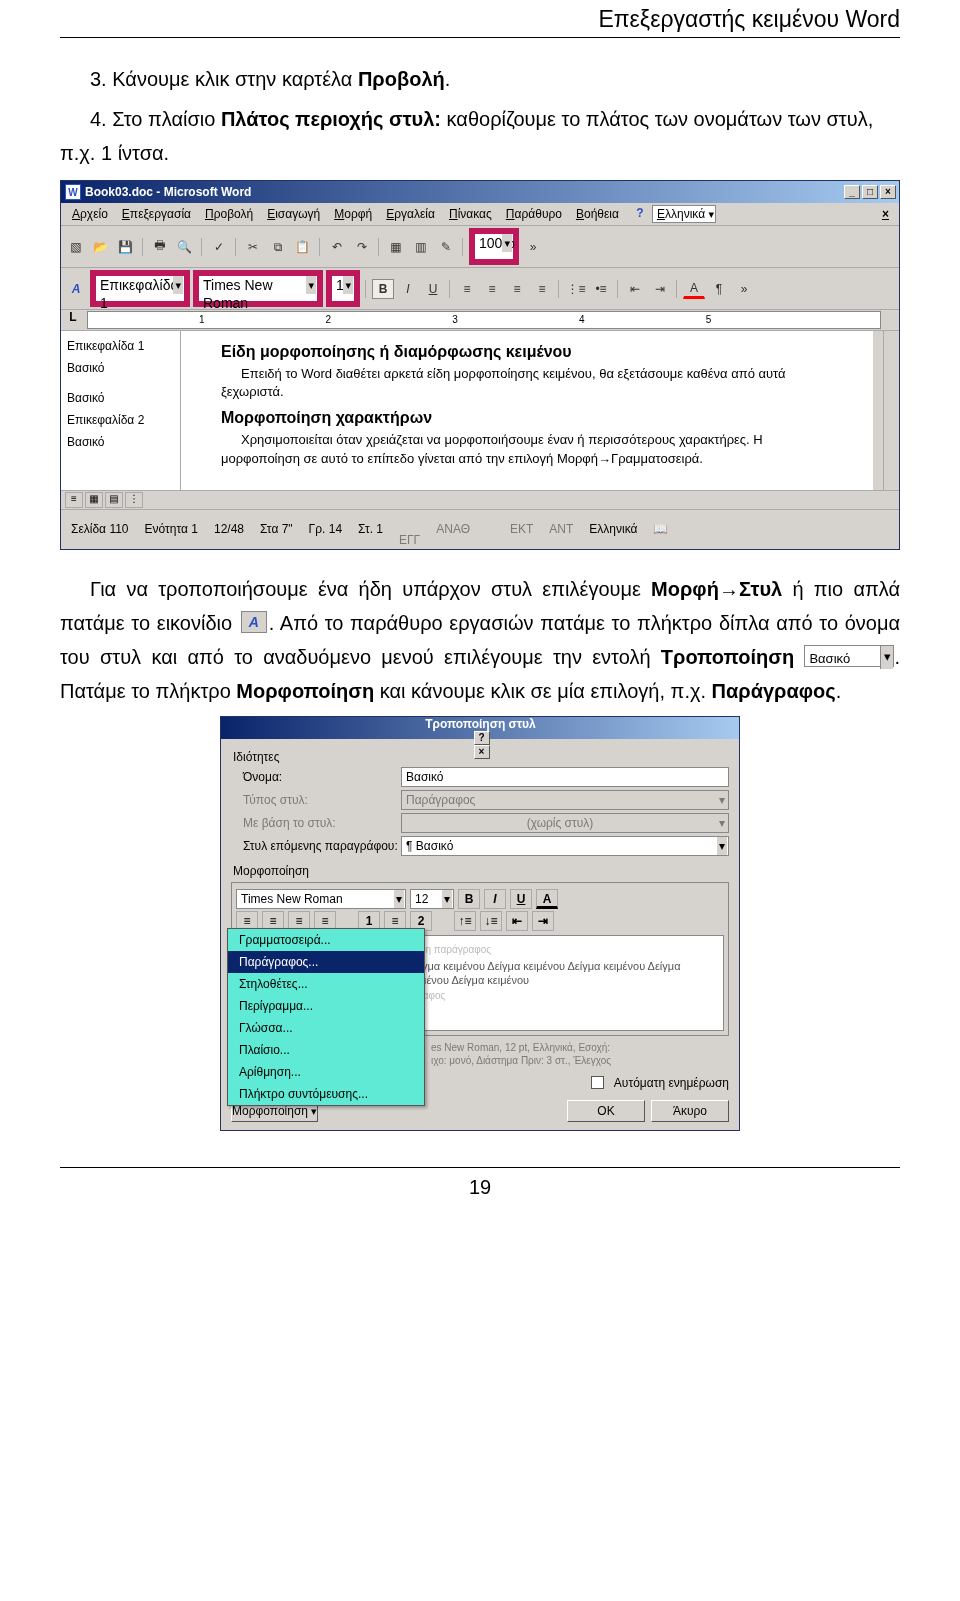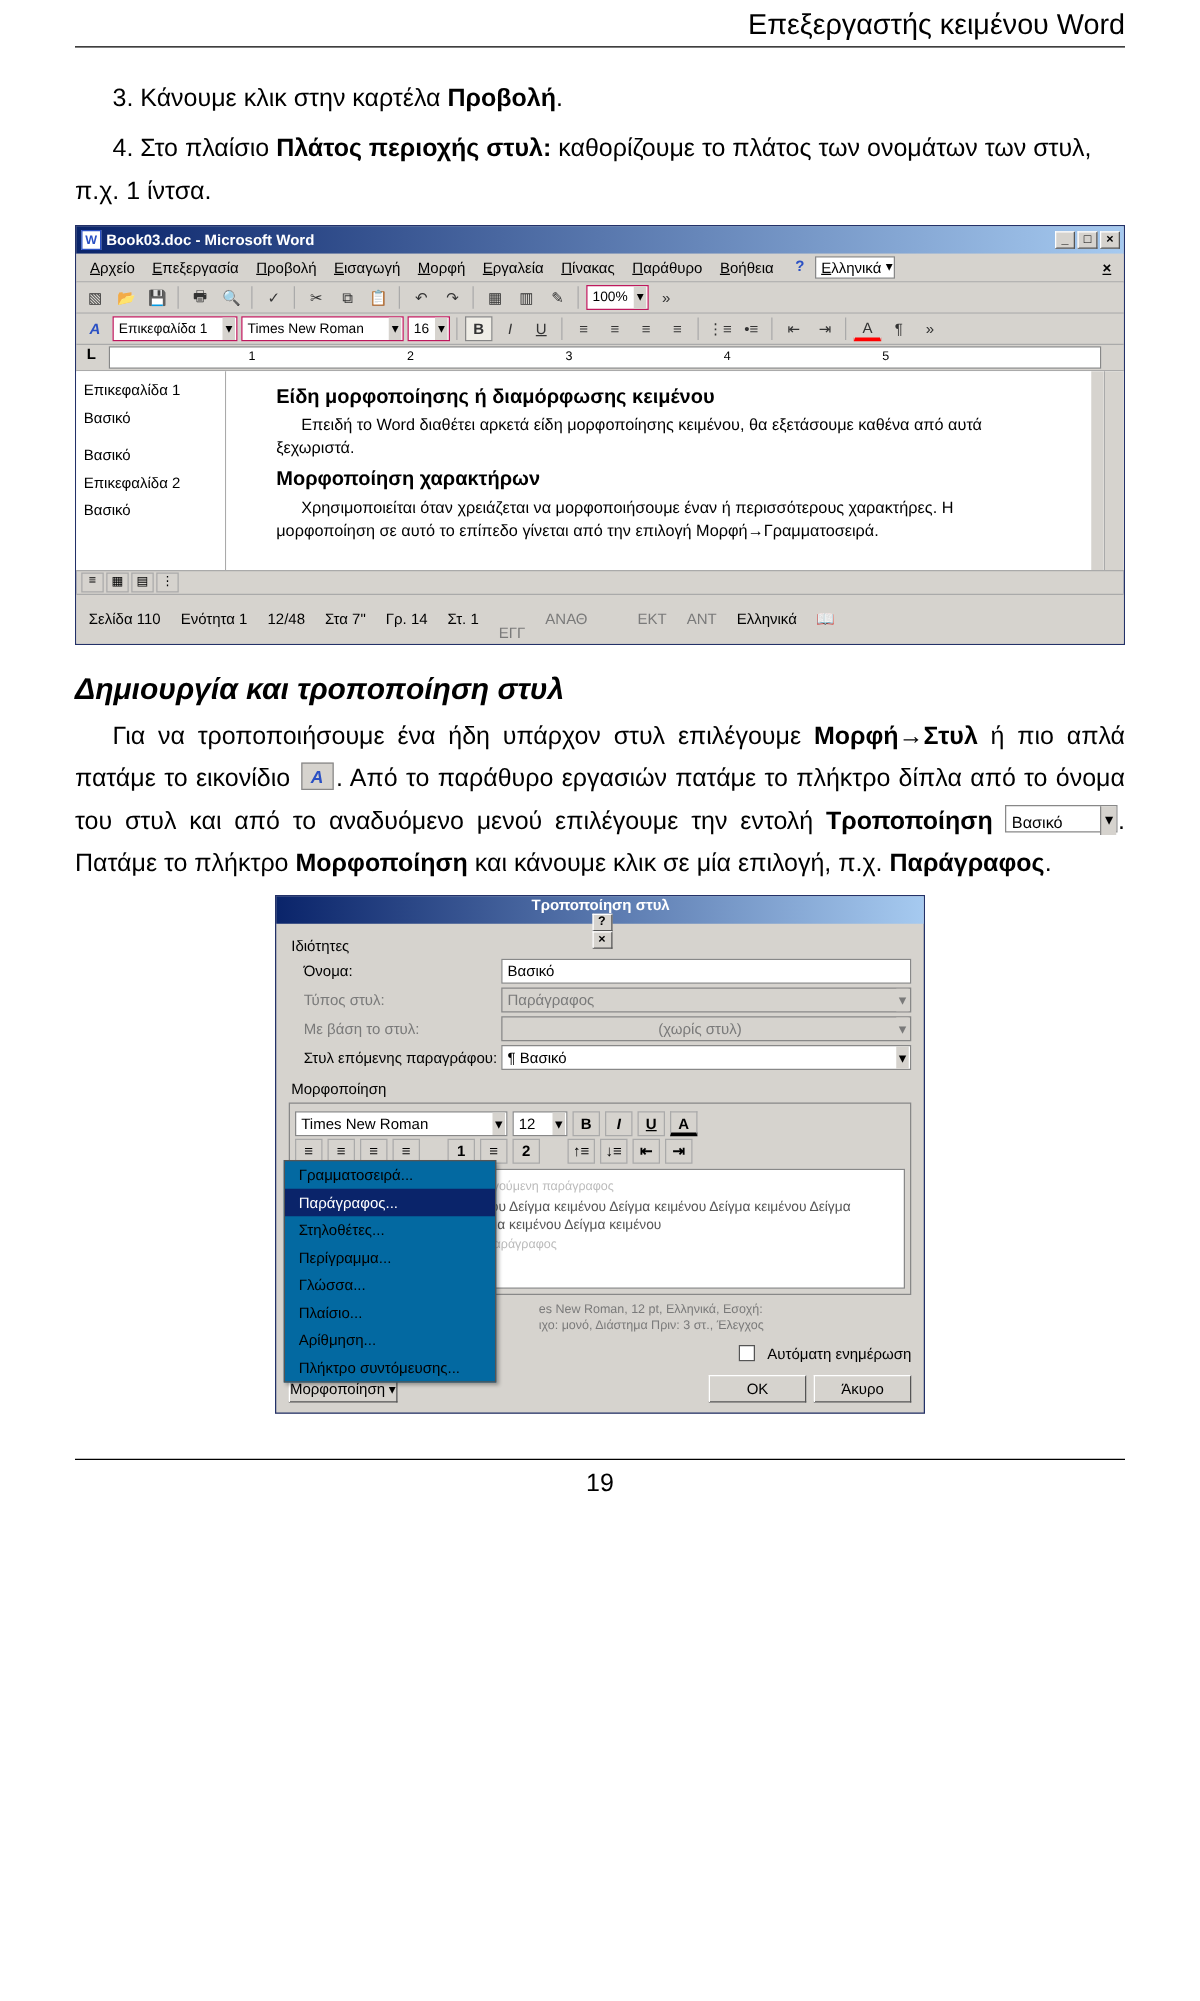--- a/index.html
+++ b/index.html
@@ -134,22 +134,22 @@
     background:#d6d3ce;
   }
   .tb-btn {
     width:22px; height:20px; border:1px solid #d6d3ce;
     display:flex; align-items:center; justify-content:center;
     font-size:12px; color:#333;
   }
   .tb-btn.sel { border:1px solid #888; background:#efede6; }
   .tb-sep { width:2px; height:18px; border-left:1px solid #aaa; margin:0 2px; }
   .tb-combo {
-    background:#fff; border:1px solid #be185d; height:20px; line-height:18px;
-    padding:0 14px 0 4px; position:relative; font-size:11px;
+    background:#fff; border:6px solid #be185d; height:37px; line-height:18px;
+    padding:0 14px 0 4px; position:relative; font-size:14px;
   }
   .tb-combo::after{content:"▾"; position:absolute; right:1px; top:0; background:#d6d3ce; padding:0 2px; font-size:11px;}
 
   .ruler-row{ display:flex; border-bottom:1px solid #aaa; background:#d6d3ce;}
   .ruler-left{ width:24px; text-align:center; font-weight:bold; }
   .ruler{
     flex:1; height:18px; background:#fff; border:1px solid #888;
     margin:1px 18px 1px 2px; position:relative; font-size:10px;
   }
   .ruler .lbl{ position:absolute; top:2px; font-size:10px; }
@@ -203,21 +203,21 @@
   }
   .format-bar .row1,.format-bar .row2{ display:flex; align-items:center; gap:4px; margin:2px 0;}
   .format-bar .cmb{ background:#fff; border:1px solid #888; height:20px; line-height:18px; padding:0 14px 0 4px; position:relative;}
   .format-bar .cmb::after{content:"▾"; position:absolute; right:1px; top:0; background:#d6d3ce; padding:0 2px;}
   .fb-btn{ width:22px; height:20px; border:1px solid #aaa; text-align:center; line-height:18px; font-weight:bold;}
   .preview{
     height:96px; border:1px solid #888; background:#fff; margin-top:4px;
     padding:8px 10px; color:#7a7a7a; font-size:11px; overflow:hidden;
   }
   .context-menu{
-    position:absolute; width:170px; background:#0369a1; border:1px solid #555;
+    position:absolute; width:198px; background:#5eead4; border:1px solid #555;
     box-shadow:2px 2px 3px rgba(0,0,0,0.3);
   }
   .context-menu div{ padding:3px 10px; border:1px solid transparent;}
   .context-menu div.hover{ background:#0a246a; color:#fff;}
   .context-menu-wrap{ position:relative; height:0; }
   .desc-line{ color:#7a7a7a; font-size:10px; margin:6px 0 2px 30px;}
   .bottom-row{ display:flex; align-items:center; margin-top:10px; gap:6px;}
   .btn{
     min-width:78px; height:22px; background:#d6d3ce; border:1px solid #555;
     border-top-color:#fff; border-left-color:#fff; text-align:center; line-height:20px;
@@ -368,21 +368,20 @@
       <span>Στ. 1</span>
       <span style="color:#7a7a7a;margin-top:21px;">ΕΓΓ</span>
       <span style="color:#7a7a7a;">ΑΝΑΘ</span>
       <span style="color:#7a7a7a;margin-left:24px;">ΕΚΤ</span>
       <span style="color:#7a7a7a;">ΑΝΤ</span>
       <span>Ελληνικά</span>
       <span>📖</span>
     </div>
   </div>
 
-  <div class="section-title">Δημιουργία και τροποποίηση στυλ</div>
 
   <div class="body-text" style="text-align:justify;">
     <span style="display:inline-block; width:30px;"></span><span>Για να τροποποιήσουμε ένα ήδη υπάρχον στυλ επιλέγουμε </span><span class="bold">Μορφή→Στυλ</span><span> ή πιο απλά πατάμε το εικονίδιο </span><span class="inline-icon">A</span><span>. Από το παράθυρο εργασιών πατάμε το πλήκτρο δίπλα από το όνομα του στυλ και από το αναδυόμενο μενού επιλέγουμε την εντολή </span><span class="bold">Τροποποίηση</span>
     <span class="inline-select">Βασικό</span><span>. Πατάμε το πλήκτρο </span><span class="bold">Μορφοποίηση</span><span> και κάνουμε κλικ σε μία επιλογή, π.χ. </span><span class="bold">Παράγραφος</span><span>.</span>
   </div>
 
   <div class="dialog" style="margin-top:8px;">
     <div class="titlebar">
       <span>Τροποποίηση στυλ</span>
       <span class="spacer"></span>

